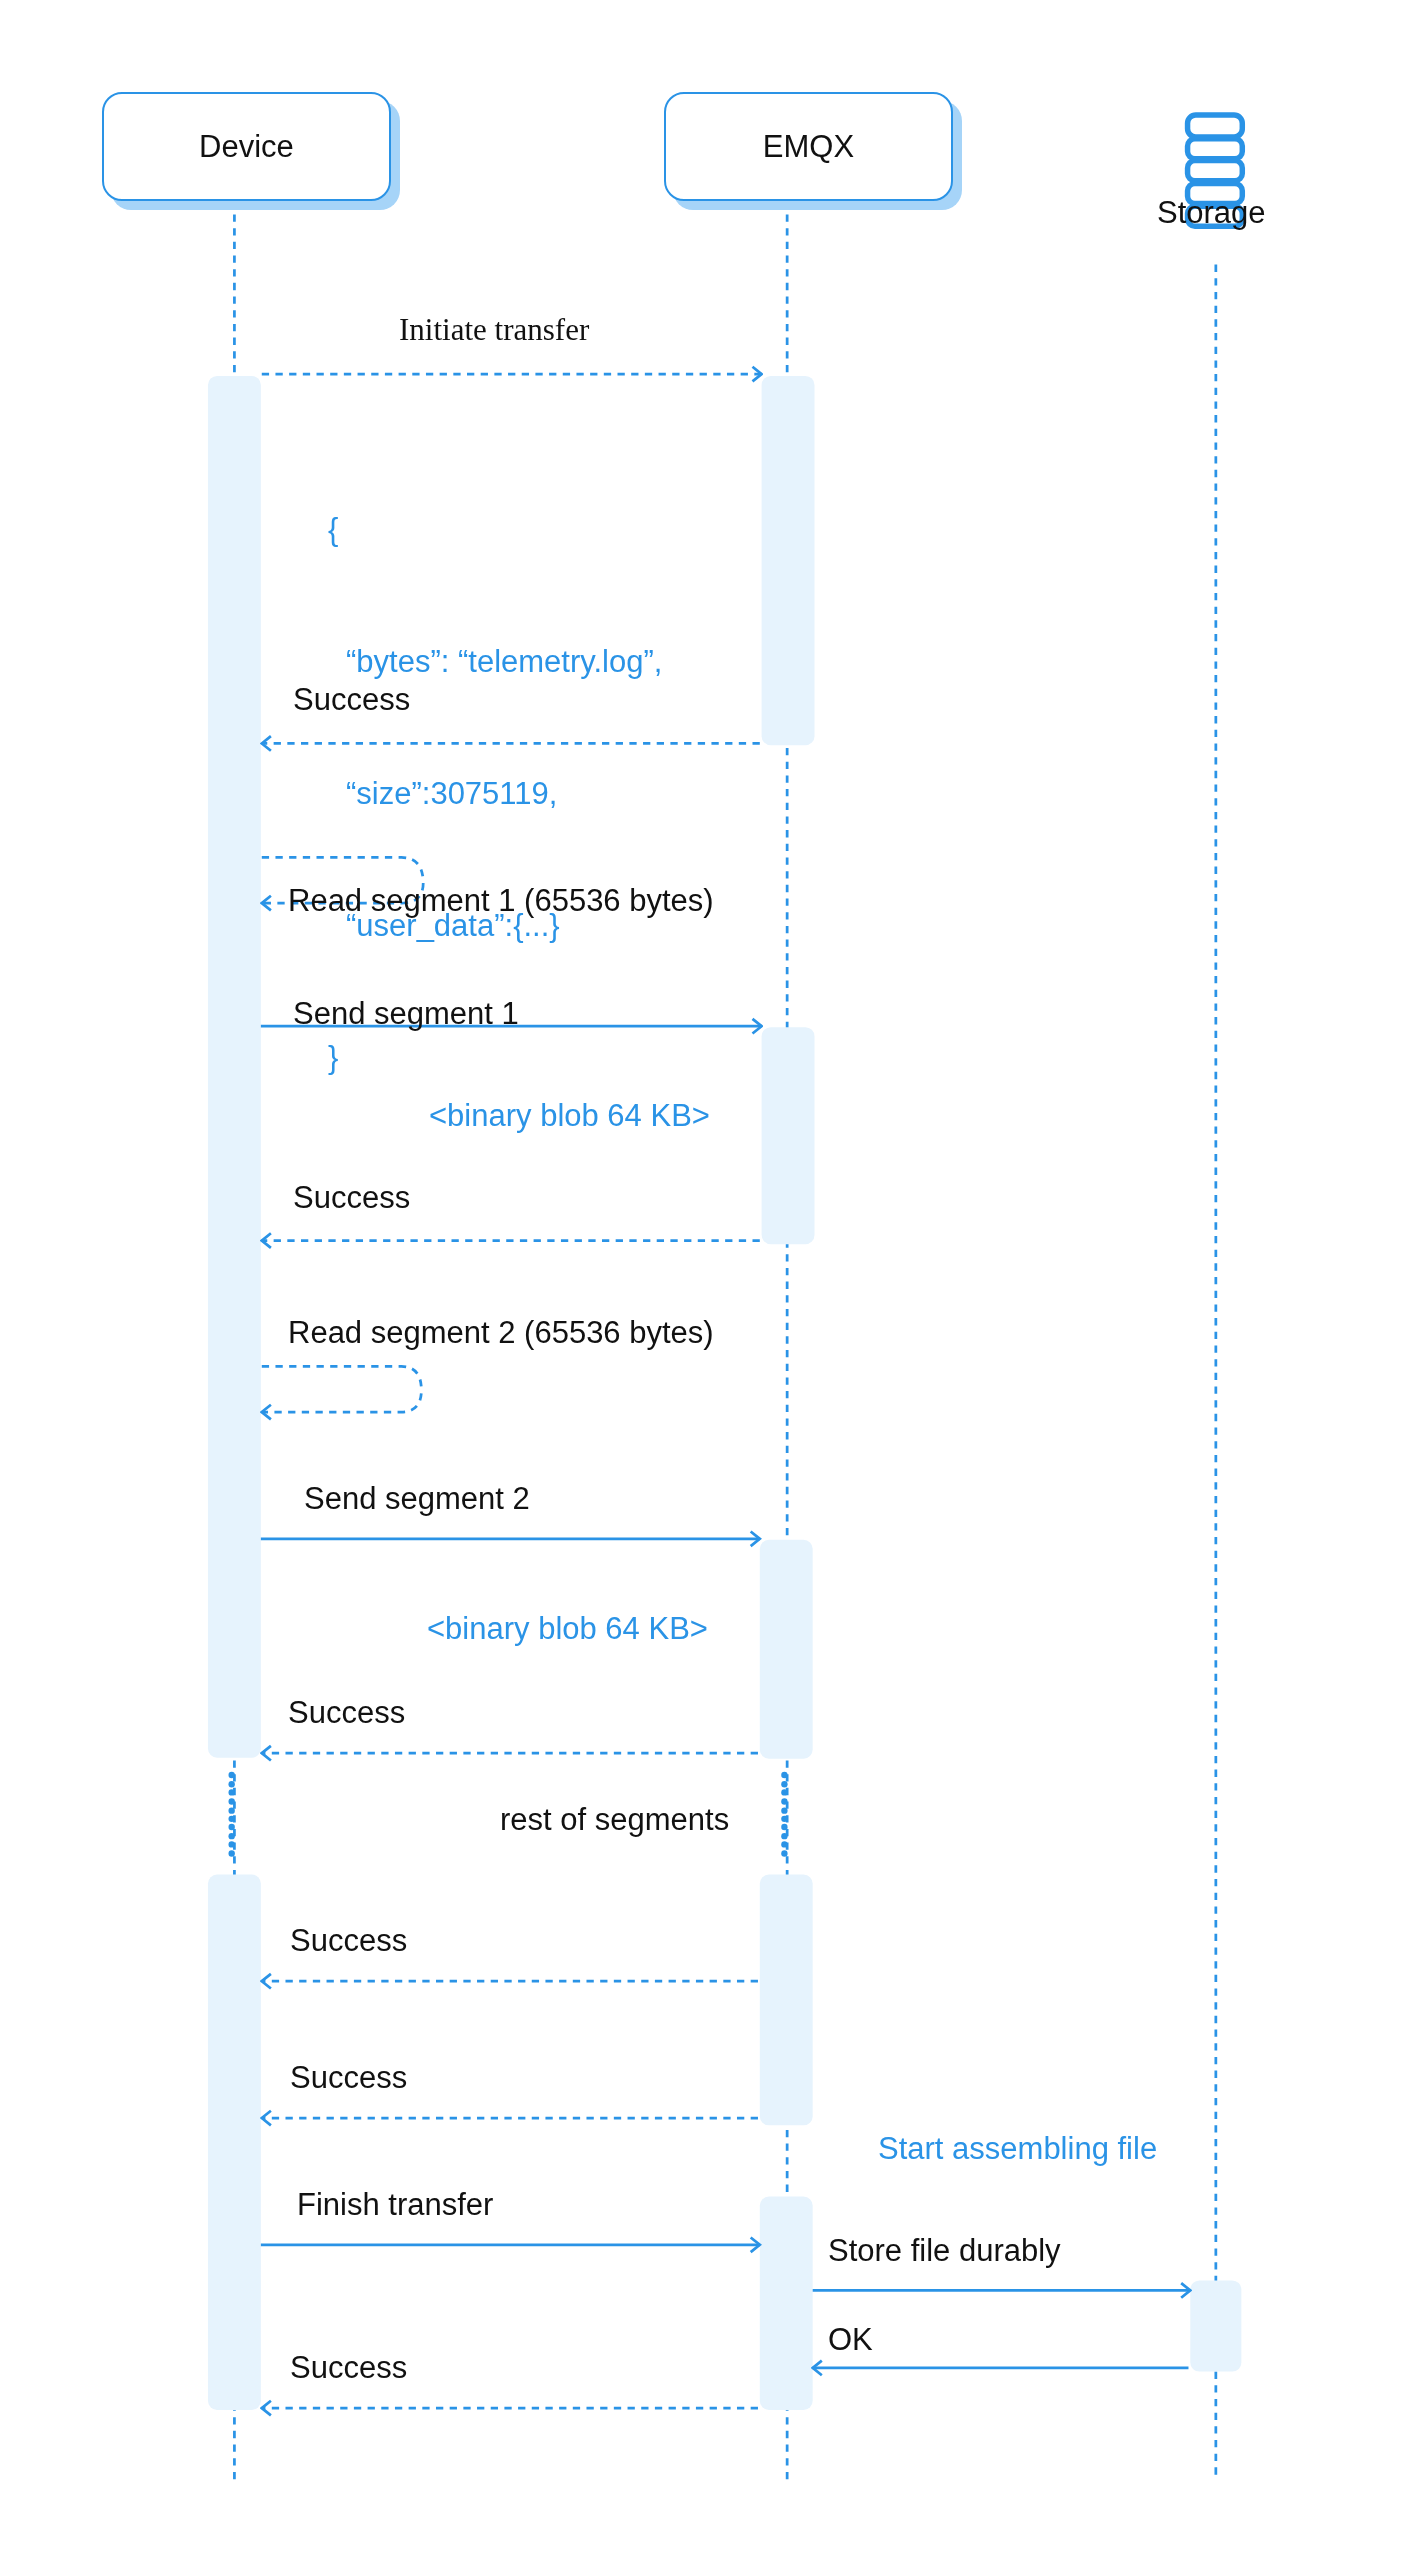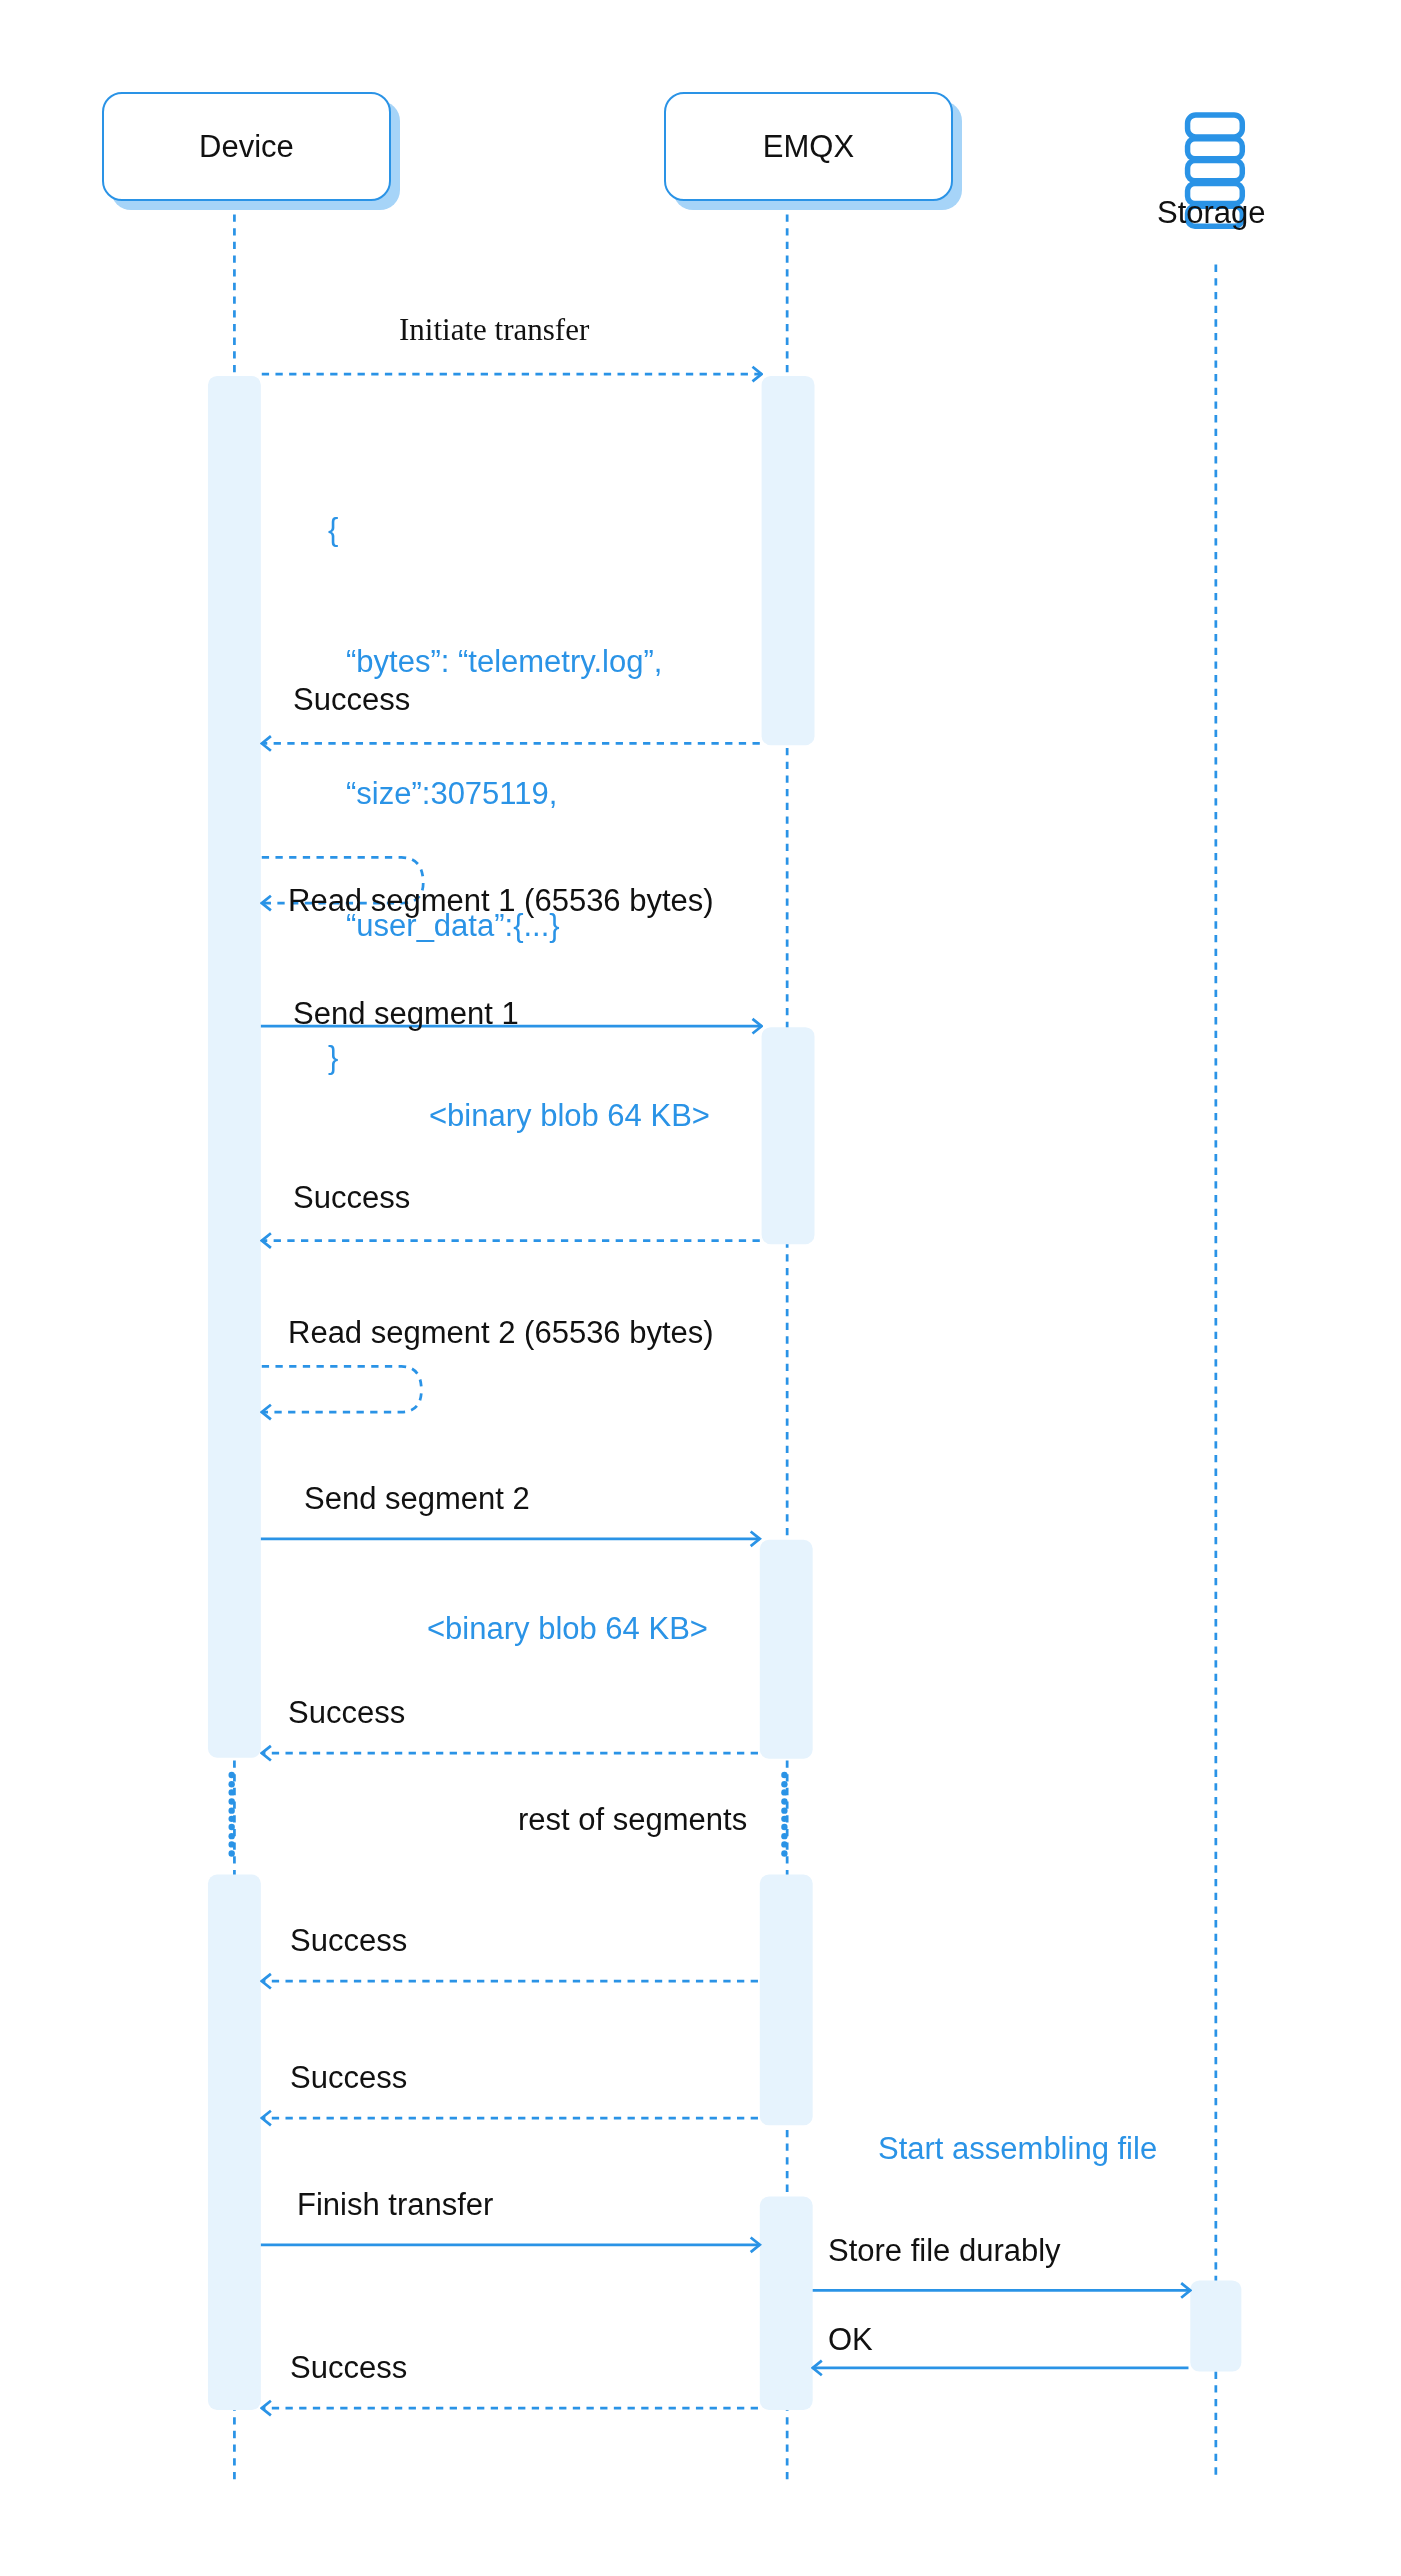--- a/index.html
+++ b/index.html
@@ -115,21 +115,21 @@
 
 <span class="lbl" style="left:293px; top:684px;">Success</span>
 <span class="lbl" style="left:288px; top:853px;margin-top:32px;">Read segment 1 (65536 bytes)</span>
 <span class="lbl" style="left:293px; top:974px;margin-top:24px;">Send segment 1</span>
 <span class="lbl blue" style="left:429px; top:1100px;">&lt;binary blob 64 KB&gt;</span>
 <span class="lbl" style="left:293px; top:1182px;">Success</span>
 <span class="lbl" style="left:288px; top:1317px;">Read segment 2 (65536 bytes)</span>
 <span class="lbl" style="left:288px; top:1483px;margin-left:16px;">Send segment 2</span>
 <span class="lbl blue" style="left:427px; top:1613px;">&lt;binary blob 64 KB&gt;</span>
 <span class="lbl" style="left:288px; top:1697px;">Success</span>
-<span class="lbl" style="left:518px; top:1804px;text-align:right;">rest of segments</span>
+<span class="lbl" style="left:500px; top:1804px;text-align:right;">rest of segments</span>
 <span class="lbl" style="left:290px; top:1925px;">Success</span>
 <span class="lbl" style="left:290px; top:2062px;">Success</span>
 <span class="lbl blue" style="left:878px; top:2133px;">Start assembling file</span>
 <span class="lbl" style="left:297px; top:2189px;">Finish transfer</span>
 <span class="lbl" style="left:828px; top:2235px;">Store file durably</span>
 <span class="lbl" style="left:828px; top:2324px;">OK</span>
 <span class="lbl" style="left:290px; top:2352px;">Success</span>
 
 
 </body></html>

